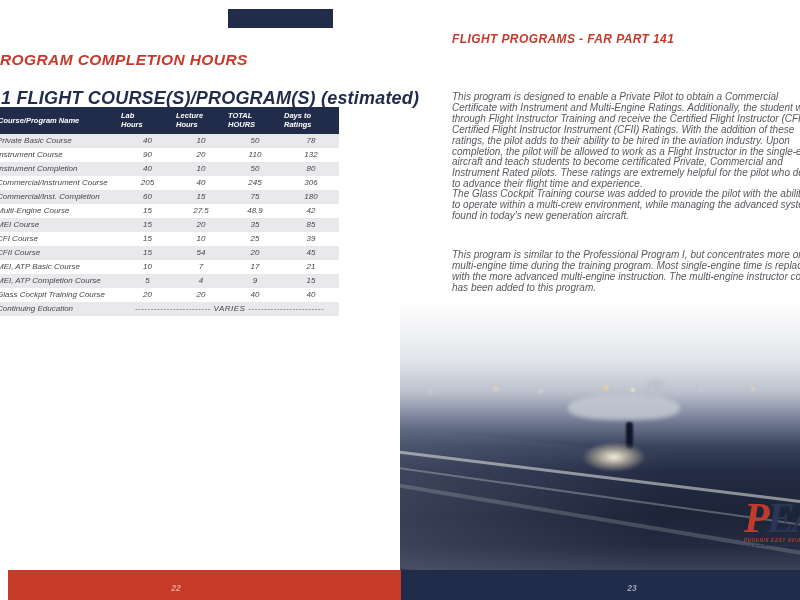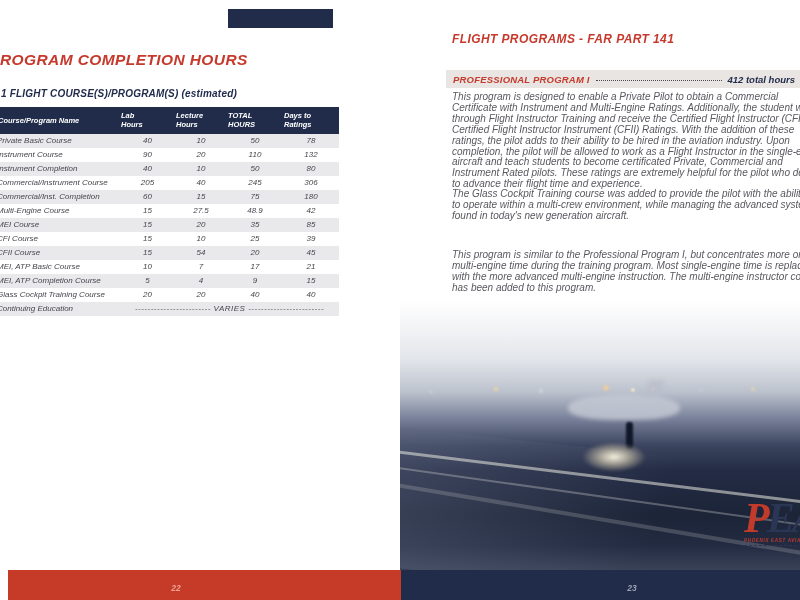--- a/index.html
+++ b/index.html
@@ -6,21 +6,21 @@
   #stage{position:relative;width:800px;height:600px;overflow:hidden;background:#ffffff;
          font-family:"Liberation Sans", sans-serif;font-style:italic;}
   [data-name]{box-sizing:border-box;}
 
   
   .top-bar{position:absolute;left:228px;top:9px;width:105px;height:19px;background:#202c4a;}
 
   
   .lp-title{position:absolute;left:0px;top:51px;font-size:15.5px;font-weight:bold;
             color:#c6392c;letter-spacing:.4px;white-space:nowrap;}
-  .lp-subtitle{position:absolute;left:1px;top:88px;font-size:10px;font-weight:bold;
+  .lp-subtitle{position:absolute;left:1px;top:88px;font-size:18px;font-weight:bold;
                color:#222d4e;letter-spacing:.2px;white-space:nowrap;}
   .course-table{position:absolute;left:-5px;top:107px;border-collapse:collapse;table-layout:fixed;width:344px;}
   .course-table col.c0{width:125px;} .course-table col.c1{width:55px;}
   .course-table col.c2{width:52px;}  .course-table col.c3{width:56px;}
   .course-table col.c4{width:56px;}
   .course-table th{background:#202c4a;color:#ffffff;font-size:7.5px;font-weight:bold;
                    padding:4px 1px;text-align:left;white-space:pre-line;line-height:1.25;vertical-align:middle;}
   .course-table th:first-child{text-align:left;padding-left:3px;}
   .course-table td{font-size:8px;color:#46464d;padding:2.5px 1px;height:8px;vertical-align:middle;}
   .course-table td:first-child{padding-left:2px;white-space:nowrap;overflow:hidden;}
@@ -204,25 +204,20 @@
         </tr>
         <tr data-name="table-row" class="stripe">
           <td data-name="course-name-cell">Continuing Education</td>
           <td colspan="4" class="varies" data-name="varies-cell">------------------------ VARIES ------------------------</td>
         </tr>
       </tbody>
   </table>
 
   <div class="rp-title" data-name="right-page-title">FLIGHT PROGRAMS - FAR PART 141</div>
 
-  <div class="band band-1" data-name="program-1-heading-band">
-    <span class="bh" data-name="program-1-heading">PROFESSIONAL PROGRAM I</span>
-    <span class="leader" data-name="dotted-leader"></span>
-    <span class="hrs" data-name="program-1-total-hours">412 total hours</span>
-  </div>
   <div class="para para-1" data-name="program-1-paragraph">This program is designed to enable a Private Pilot to obtain a Commercial
 Certificate with Instrument and Multi-Engine Ratings. Additionally, the student will go
 through Flight Instructor Training and receive the Certified Flight Instructor (CFI) and
 Certified Flight Instructor Instrument (CFII) Ratings. With the addition of these
 ratings, the pilot adds to their ability to be hired in the aviation industry. Upon
 completion, the pilot will be allowed to work as a Flight Instructor in the single-engine
 aircraft and teach students to become certificated Private, Commercial and
 Instrument Rated pilots. These ratings are extremely helpful for the pilot who desires
 to advance their flight time and experience.</div>
   <div class="para para-2" data-name="program-1-paragraph-2">The Glass Cockpit Training course was added to provide the pilot with the ability

